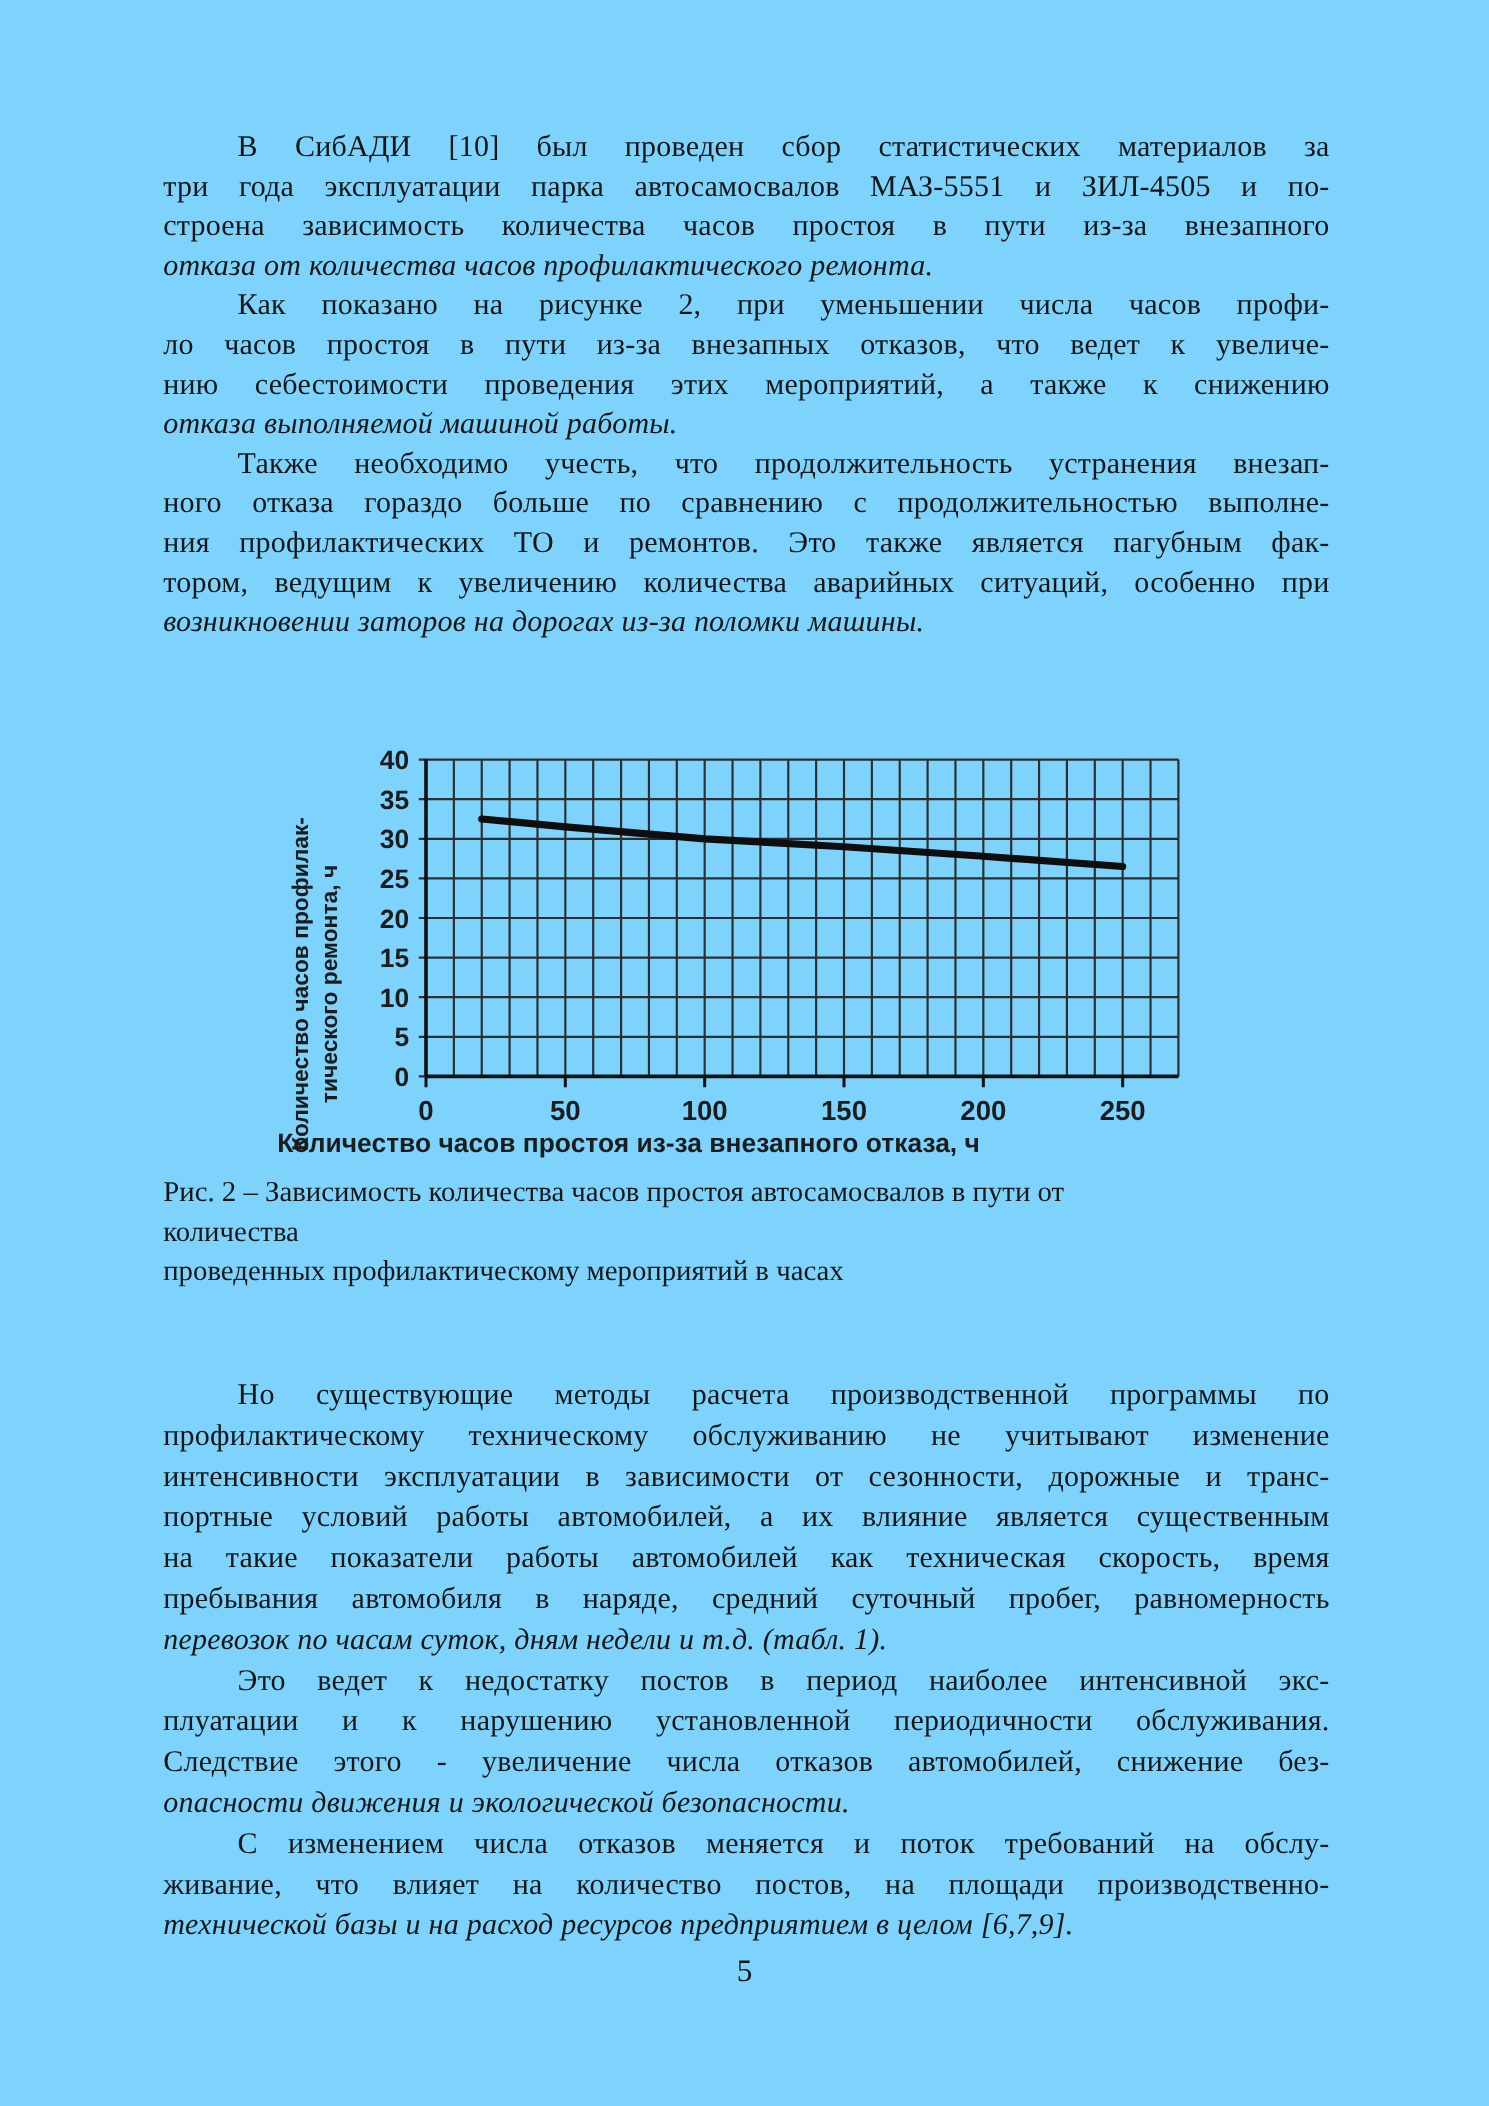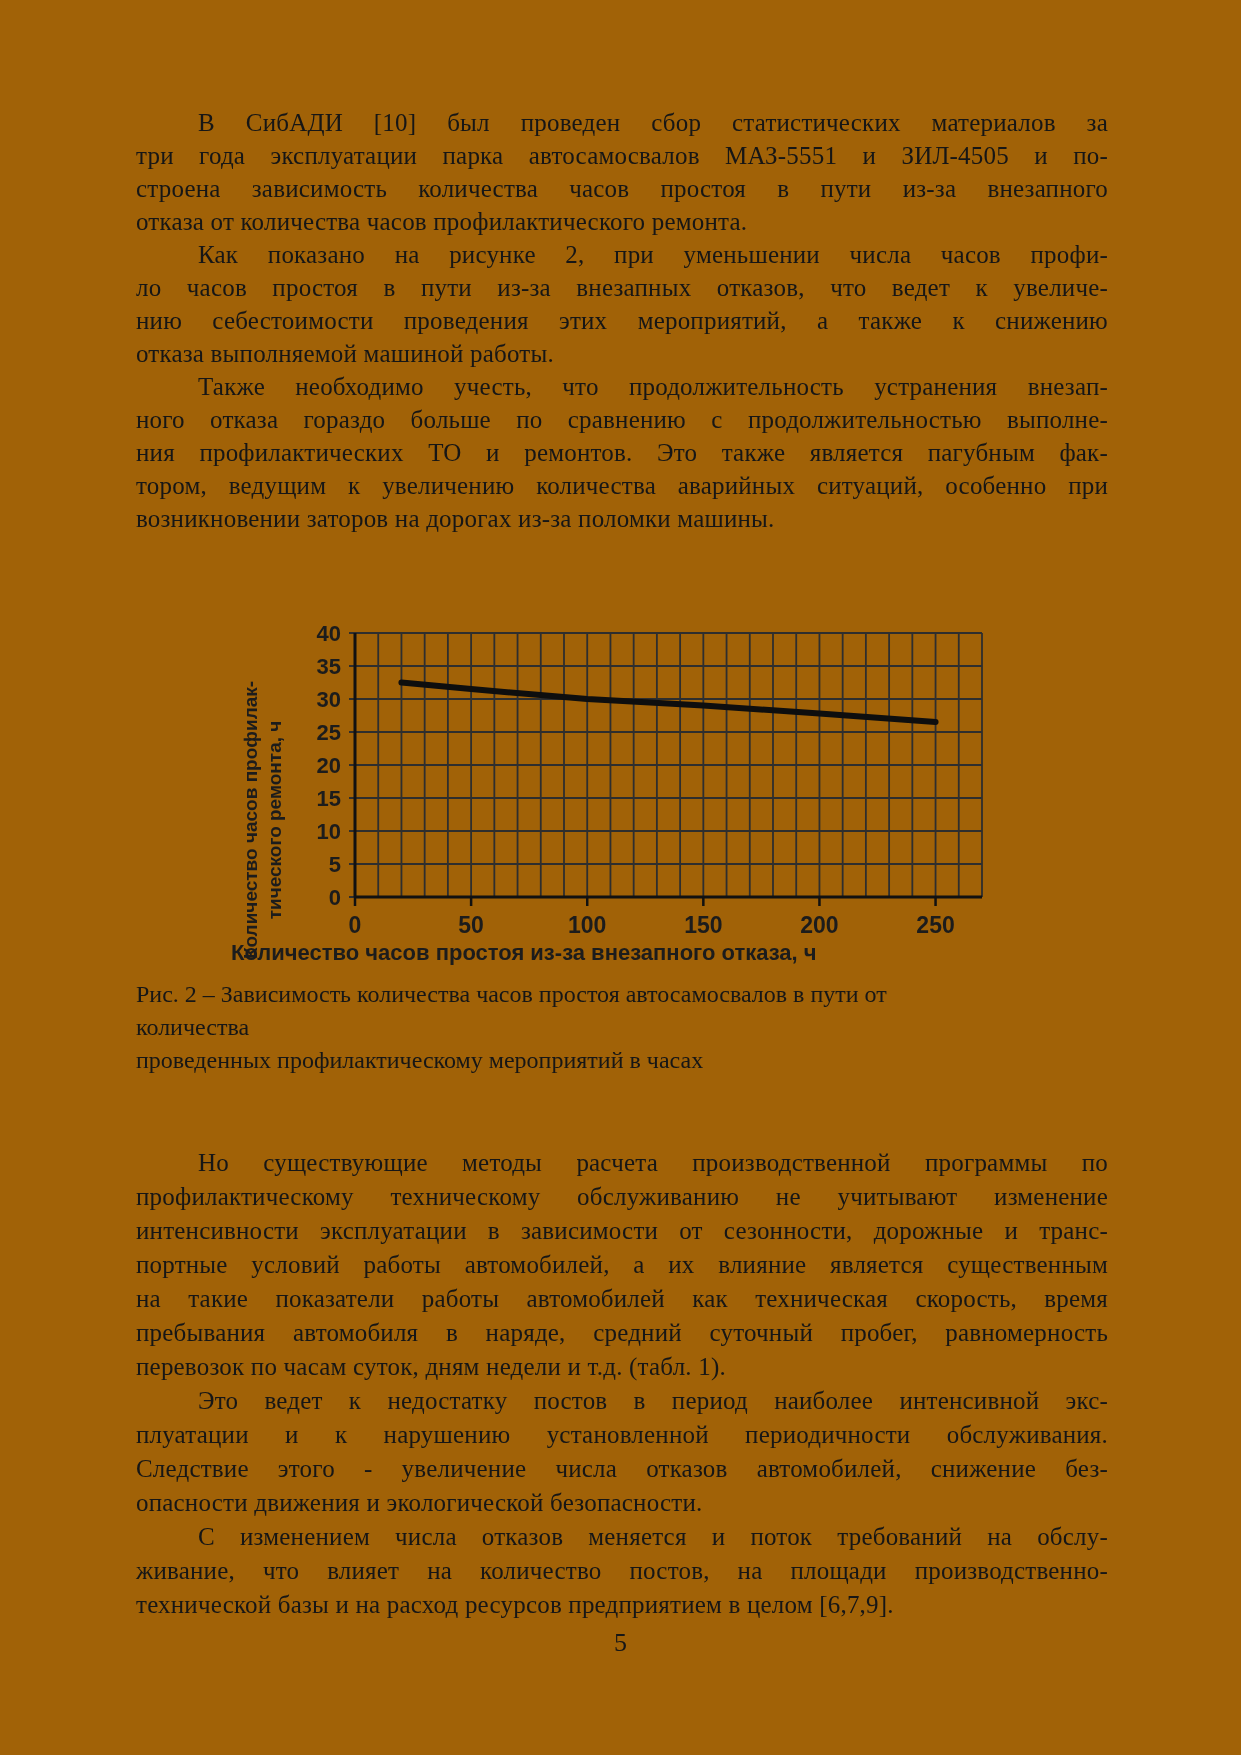--- a/index.html
+++ b/index.html
@@ -1,30 +1,30 @@
 <!DOCTYPE html>
 <html><head>
 <meta charset="utf-8">
 <style>
   html,body{margin:0;padding:0;background:#888;}
   .page{
-    position:relative; width:1241px; height:1755px; background:#a16207;
+    position:relative; width:1241px; height:1755px; background:#7dd3fc;
     font-family:"Liberation Serif", serif; color:#111; overflow:hidden;
     margin:0 auto;
   }
   .textblock{position:absolute; left:136px; width:972px;}
   .para{margin:0;}
   .line{
     font-size:25px; line-height:33px; height:33px; white-space:nowrap;
     text-align:justify; text-align-last:justify; color:#161616;
     letter-spacing:0.2px;
   }
   #lower .line{line-height:34px; height:34px;}
   .line.first{padding-left:62px;}
-  .line.last{text-align:right; text-align-last:left;}
+  .line.last{text-align:right; text-align-last:left;font-style:italic;}
   .chart-svg{position:absolute; left:215px; top:572px;}
   .caption{
     position:absolute; left:136px; top:978px; width:840px; text-align:left;
     font-size:24px; line-height:33px; color:#161616;
   }
   .pagenum{
     position:absolute; left:0; top:1628px; width:1241px; text-align:center;
     font-size:26px; color:#161616;
   }
 </style>

